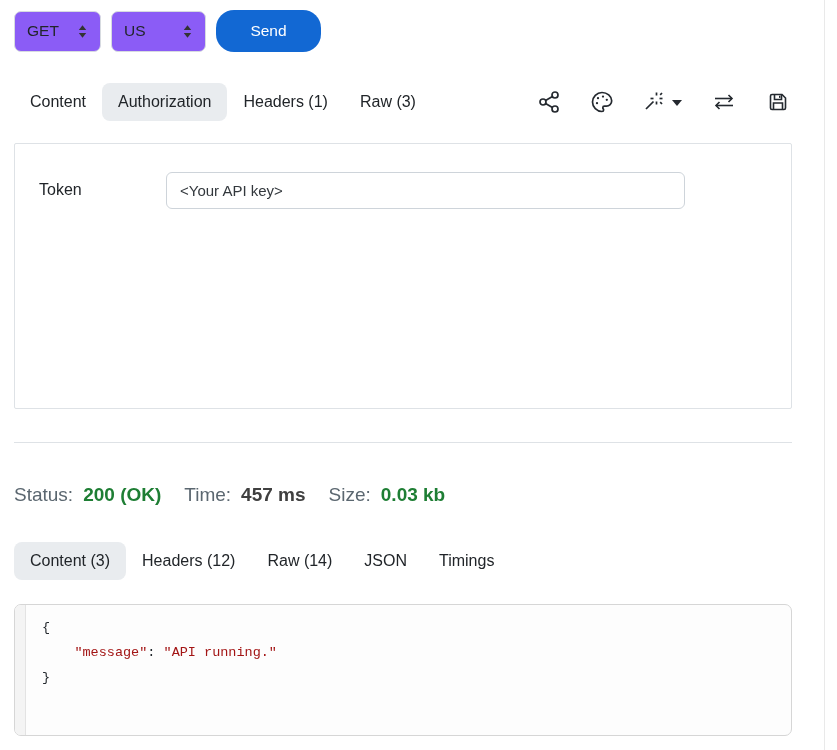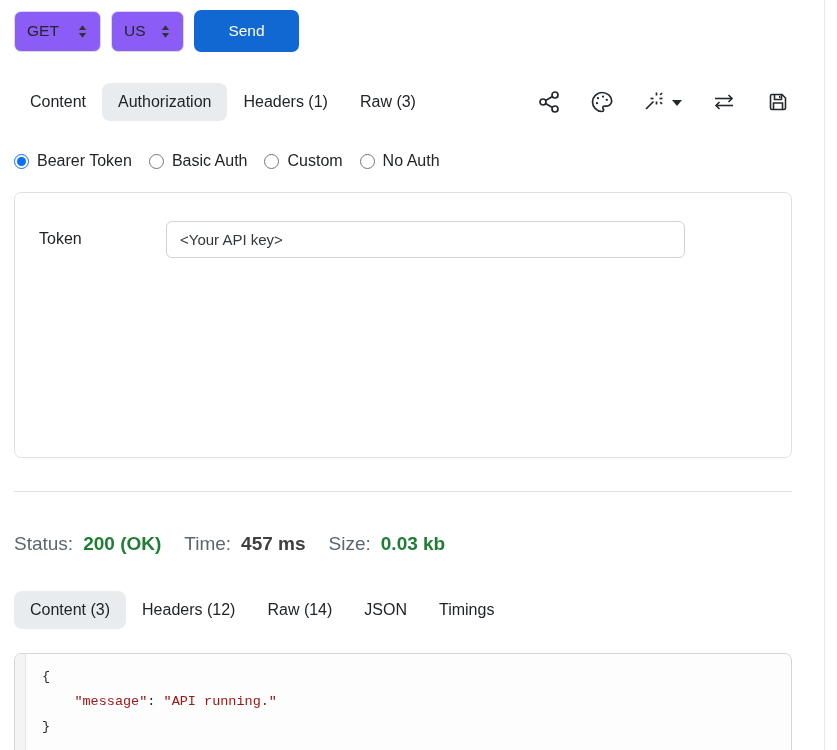--- a/index.html
+++ b/index.html
@@ -23,23 +23,23 @@
     box-shadow: 0 0 0 3.5px rgba(13,110,253,.18);
     font-family: "Liberation Sans", "DejaVu Sans", sans-serif;
   }
   .select-box {
     height: 41px; border: 1px solid #d7dbe0; border-radius: 7px; background: #8b5cf6;
     display: flex; align-items: center; justify-content: space-between;
     padding: 0 12px; cursor: pointer;
   }
   .select-box .sel-label { font-size: 15.5px; color: #212529; }
   .select-method { width: 87px; }
-  .select-region { width: 73px; }
+  .select-region { width: 95px; }
   .send-button {
-    width: 105px; height: 42px; border: none; border-radius: 7px;
+    width: 105px; height: 42px; border: none; border-radius: 18px;
     color: #fff; font-size: 15.5px; cursor: pointer;
     font-family: "Liberation Sans", "DejaVu Sans", sans-serif;
   }
 
   
   .tabs-row { display: flex; align-items: center; margin-top: 31px; }
   .tab {
     padding: 10px 16px; font-size: 16px; color: #212529; border-radius: 8px;
     cursor: pointer; white-space: nowrap; background: transparent; border: none;
     font-family: "Liberation Sans", "DejaVu Sans", sans-serif;
@@ -54,21 +54,21 @@
   }
 
   
   .auth-row { display: flex; align-items: center; margin-top: 31px; gap: 17px; }
   .auth-item { display: flex; align-items: center; gap: 8px; cursor: pointer; }
   .auth-item input[type="radio"] { width: 15px; height: 15px; accent-color: #0d6efd; cursor: pointer; margin: 0; }
   .auth-item .auth-label { font-size: 16px; color: #212529; }
 
   
   .token-panel {
-    margin-top: 22px; height: 266px; border: 1px solid #dee2e6; border-radius: 7px;
+    margin-top: 22px; height: 266px; border: 1px solid #dee2e6; border-radius: 2px;
     background: #fff; padding: 28px 8px 0 24px; display: flex;
   }
   .token-label { width: 127px; padding-top: 9px; font-size: 16px; color: #212529; flex-shrink: 0; }
   .token-main { flex: 1; }
   .token-input {
     width: 519px; height: 37px; border: 1px solid #ced4da; border-radius: 6px;
     padding: 0 13px; font-size: 15px; color: #33383d; outline: none;
     font-family: "Liberation Sans", "DejaVu Sans", sans-serif;
   }
   .token-helper {
@@ -171,38 +171,20 @@
         <svg width="24" height="24" viewBox="0 0 24 24" fill="none" stroke="currentColor" stroke-width="1.6">
           <path d="M4.5 6 a1.5 1.5 0 0 1 1.5-1.5 H16 l3.5 3.5 V18 a1.5 1.5 0 0 1-1.5 1.5 H6 a1.5 1.5 0 0 1-1.5-1.5 Z"></path>
           <path d="M8.5 4.5 V9.5 H15.5 V4.5"></path>
           <rect x="13" y="5.7" width="1.4" height="2.2" fill="currentColor" stroke="none"></rect>
           <path d="M7.5 19.5 V13 H16.5 V19.5"></path>
         </svg>
       </span>
     </div>
   </div>
 
-  <div class="auth-row">
-    <label class="auth-item">
-      <input type="radio" name="auth" checked="" style="">
-      <span class="auth-label">Bearer Token</span>
-    </label>
-    <label class="auth-item">
-      <input type="radio" name="auth" style="">
-      <span class="auth-label">Basic Auth</span>
-    </label>
-    <label class="auth-item">
-      <input type="radio" name="auth" style="">
-      <span class="auth-label">Custom</span>
-    </label>
-    <label class="auth-item">
-      <input type="radio" name="auth" style="">
-      <span class="auth-label">No Auth</span>
-    </label>
-  </div>
 
   <div class="token-panel">
     <div class="token-label">Token</div>
     <div class="token-main">
       <input class="token-input" type="text" value="&lt;Your API key&gt;" style="">
     </div>
   </div>
 
   <div class="h-divider"></div>
 

